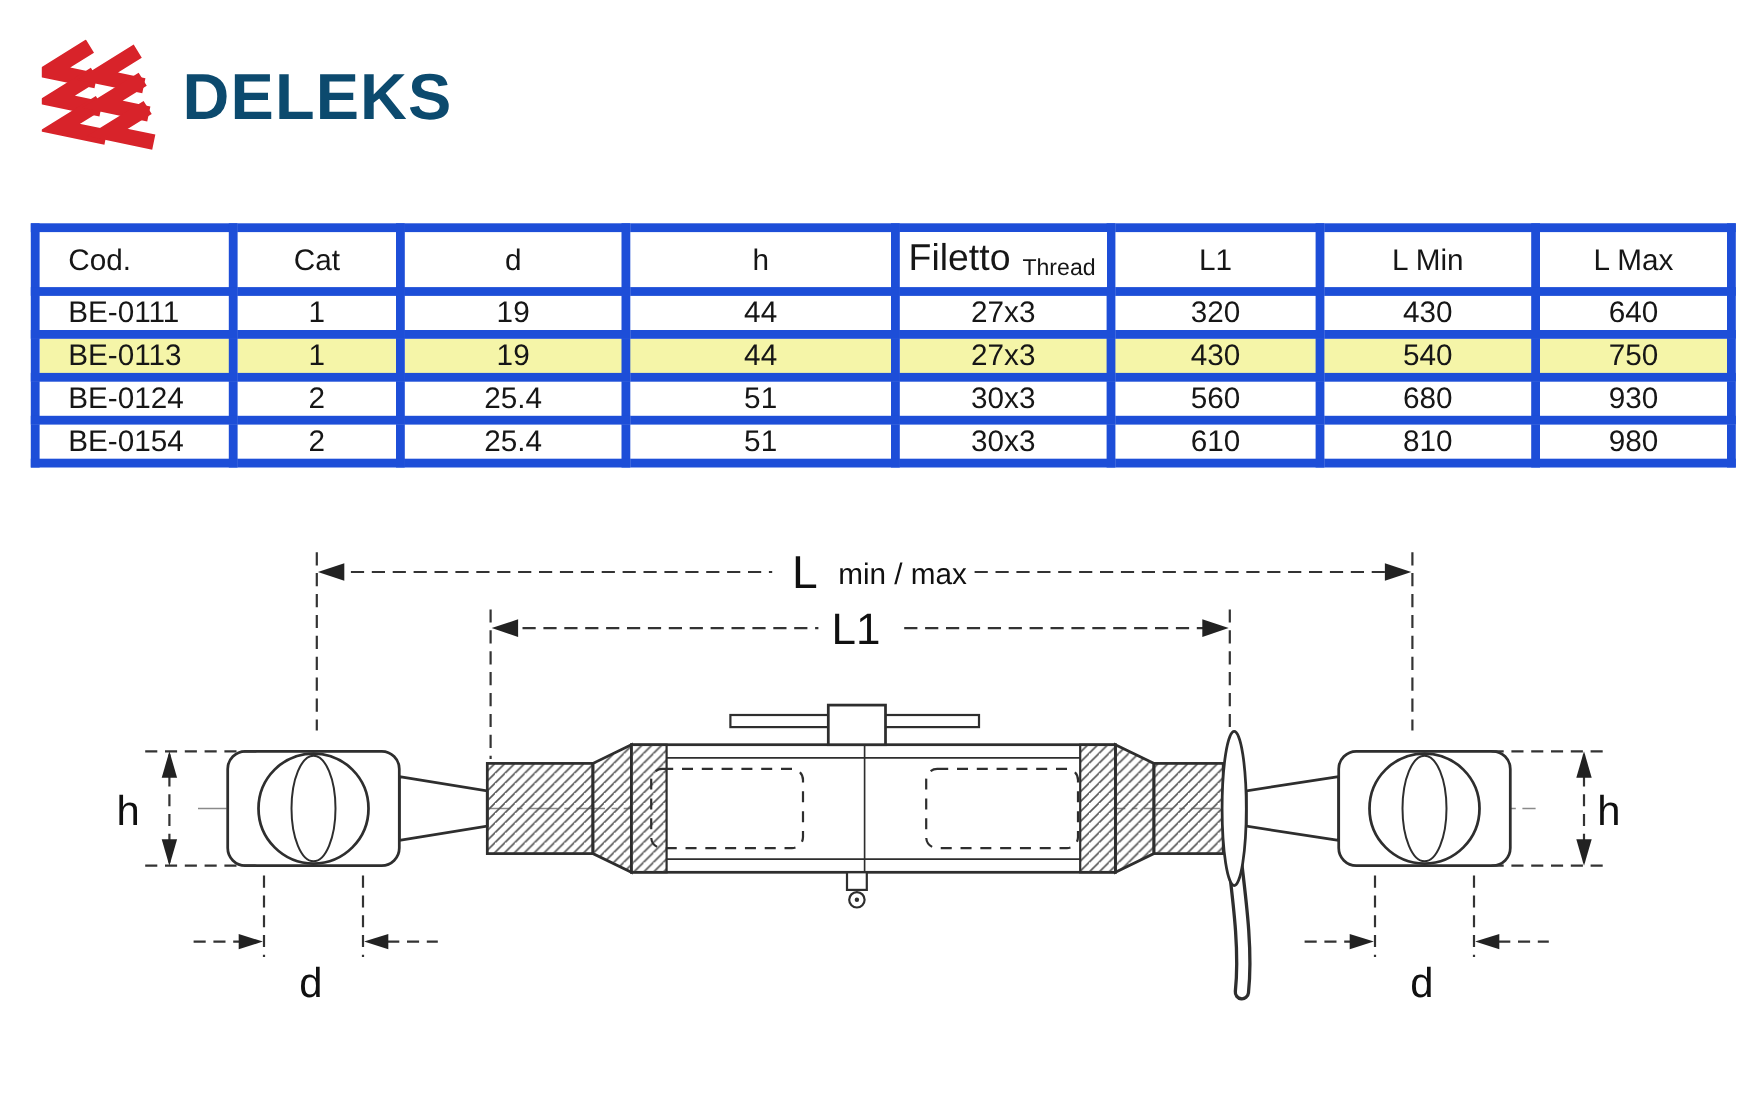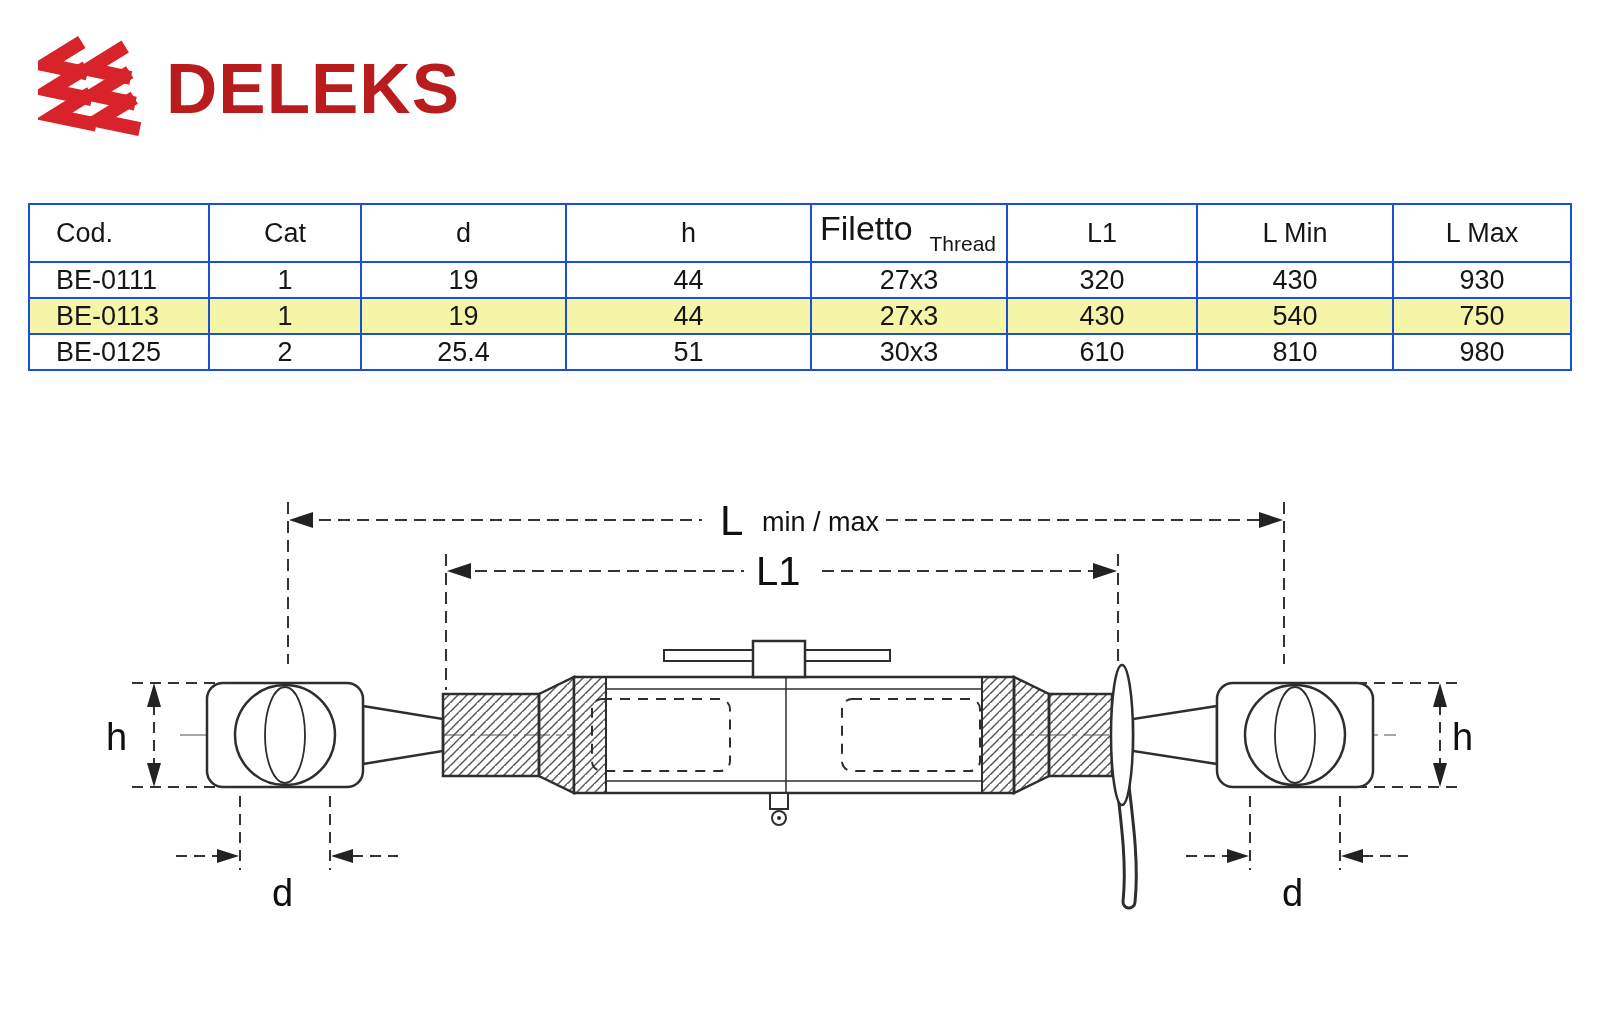--- a/index.html
+++ b/index.html
@@ -1,26 +1,26 @@
 <!DOCTYPE html>
 <html><head>
 <meta charset="utf-8">
 <style>
   * { margin:0; padding:0; box-sizing:border-box; }
   html, body { width:1600px; height:1013px; background:#ffffff; font-family:"Liberation Sans", sans-serif; }
   .page { position:relative; width:1600px; height:1013px; background:#fff; overflow:hidden; }
 
   
   .logo { position:absolute; left:38px; top:36px; display:flex; align-items:center; gap:10px; }
-  .logo-text { font-size:71px; font-weight:bold; color:#b91c1c; letter-spacing:1px; line-height:1; }
+  .logo-text { font-size:59px; font-weight:bold; color:#0c4a6e; letter-spacing:1px; line-height:1; }
 
   
   .spec-table { position:absolute; left:28px; top:203px; width:1542px; border-collapse:collapse;
                 table-layout:fixed; font-size:27px; color:#161616; }
-  .spec-table th, .spec-table td { border:2px solid #1d4ed8; text-align:center; vertical-align:middle;
+  .spec-table th, .spec-table td { border:8px solid #1d4ed8; text-align:center; vertical-align:middle;
                 font-weight:normal; background:#fff; overflow:hidden; }
   .spec-table thead th { height:58px; }
   .spec-table tbody td { height:36px; }
   .spec-table .col-cod { text-align:left; padding-left:26px; }
   .spec-table tr.highlight td { background:#f5f5a8;margin-left:24px; }
   .th-filetto { position:relative; }
   .fil-top { position:absolute; top:4px; left:8px; font-size:34px; }
   .fil-bottom { position:absolute; bottom:5px; right:10px; font-size:21px; }
 
   
@@ -74,34 +74,44 @@
     </thead>
     <tbody>
       <tr>
         <td class="col-cod">BE-0111</td>
         <td>1</td>
         <td>19</td>
         <td>44</td>
         <td>27x3</td>
         <td>320</td>
         <td>430</td>
-        <td>930</td>
+        <td>640</td>
       </tr>
       <tr class="highlight">
         <td class="col-cod">BE-0113</td>
         <td>1</td>
         <td>19</td>
         <td>44</td>
         <td>27x3</td>
         <td>430</td>
         <td>540</td>
         <td>750</td>
       </tr>
       <tr>
-        <td class="col-cod">BE-0125</td>
+        <td class="col-cod">BE-0124</td>
+        <td>2</td>
+        <td>25.4</td>
+        <td>51</td>
+        <td>30x3</td>
+        <td>560</td>
+        <td>680</td>
+        <td>930</td>
+      </tr>
+      <tr>
+        <td class="col-cod">BE-0154</td>
         <td>2</td>
         <td>25.4</td>
         <td>51</td>
         <td>30x3</td>
         <td>610</td>
         <td>810</td>
         <td>980</td>
       </tr>
     </tbody>
   </table>

